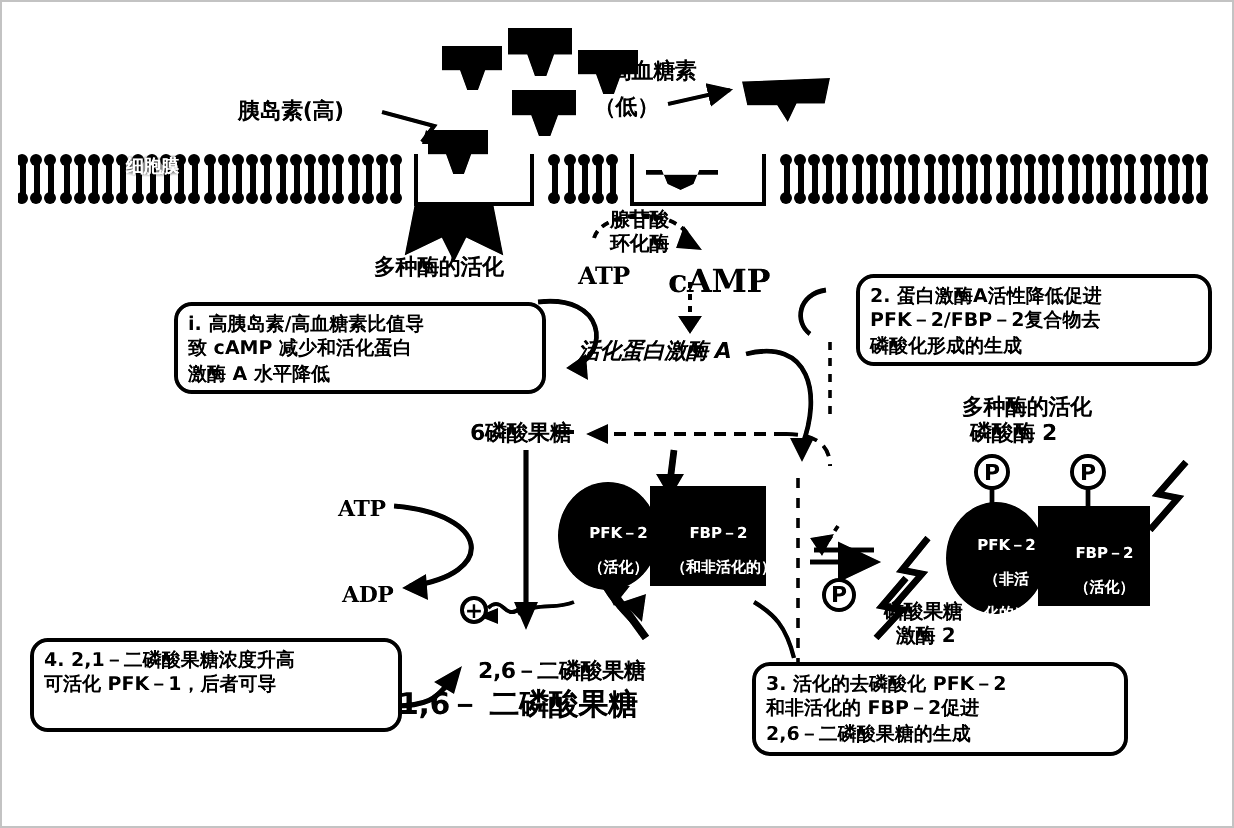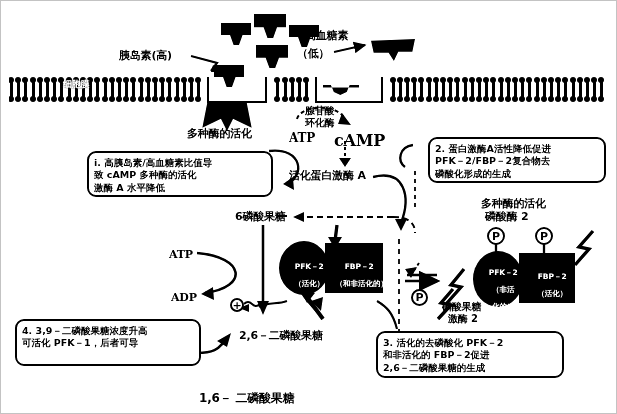--- a/index.html
+++ b/index.html
@@ -469,29 +469,29 @@
   <div class="txt cn" style="left:296px;top:46px;font-size:11px;">（低）</div>
 
   <div class="txt cn" style="left:186px;top:126px;font-size:11px;">多种酶的活化</div>
 
   <div class="txt cn" style="left:304px;top:104px;font-size:10px;">腺苷酸</div>
   <div class="txt cn" style="left:304px;top:116px;font-size:10px;">环化酶</div>
 
   <div class="txt sci" style="left:288px;top:130px;font-size:12px;">ATP</div>
   <div class="txt sci" style="left:333px;top:130px;font-size:16px;">cAMP</div>
 
-  <div class="txt cn" style="left:288px;top:168px;font-size:11px;">活化蛋白激酶 A</div>
+  <div class="txt cn" style="left:288px;top:168px;font-size:11px;font-style:italic;">活化蛋白激酶 A</div>
 
   <div class="txt cn" style="left:234px;top:209px;font-size:11px;">6磷酸果糖</div>
 
   <div class="txt sci" style="left:168px;top:247px;font-size:11px;">ATP</div>
   <div class="txt sci" style="left:170px;top:290px;font-size:11px;">ADP</div>
 
   <div class="txt cn" style="left:238px;top:328px;font-size:11px;">2,6－二磷酸果糖</div>
-  <div class="txt cn" style="left:198px;top:342px;font-size:12px;margin-top:48px;">1,6－ 二磷酸果糖</div>
+  <div class="txt cn" style="left:198px;top:342px;font-size:15px;">1,6－ 二磷酸果糖</div>
 
   <div class="txt cn" style="left:480px;top:196px;font-size:11px;">多种酶的活化</div>
   <div class="txt cn" style="left:484px;top:209px;font-size:11px;">磷酸酶 2</div>
 
   <div class="txt cn" style="left:441px;top:300px;font-size:10px;">磷酸果糖</div>
   <div class="txt cn" style="left:447px;top:312px;font-size:10px;">激酶 2</div>
 
   <div class="plusCircle" style="left:229px;top:297px;width:14px;height:14px;font-size:11px;line-height:11px;">+</div>
 
   <div class="pcircle" style="left:410px;top:288px;width:17px;height:17px;font-size:11px;line-height:14px;">P</div>
@@ -524,37 +524,37 @@
   <svg class="ov" viewBox="0 0 617 414">
     <path d="M495,252 L495,242" stroke="#111" stroke-width="2.4" fill="none"></path>
     <path d="M543,252 L543,242" stroke="#111" stroke-width="2.4" fill="none"></path>
   </svg>
   <div class="pcircle" style="left:486px;top:226px;width:18px;height:18px;font-size:11px;line-height:15px;">P</div>
   <div class="pcircle" style="left:534px;top:226px;width:18px;height:18px;font-size:11px;line-height:15px;">P</div>
 
   <div class="callout" style="left:86px;top:150px;width:186px;height:46px;font-size:9.5px;">
     <span class="num">i.</span>
     <span class="body">高胰岛素/高血糖素比值导</span><br>
-    <span>致 cAMP 多种酶的活化</span><br>
+    <span>致 cAMP 减少和活化蛋白</span><br>
     <span>激酶 A 水平降低</span>
   </div>
 
   <div class="callout" style="left:427px;top:136px;width:178px;height:46px;font-size:9.5px;">
     <span class="num">2.</span>
     <span class="body">蛋白激酶A活性降低促进</span><br>
     <span>PFK－2/FBP－2复合物去</span><br>
     <span>磷酸化形成的生成</span>
   </div>
 
   <div class="callout" style="left:375px;top:330px;width:188px;height:47px;font-size:9.5px;">
     <span class="num">3.</span>
     <span class="body">活化的去磷酸化 PFK－2</span><br>
     <span>和非活化的 FBP－2促进</span><br>
     <span>2,6－二磷酸果糖的生成</span>
   </div>
 
   <div class="callout" style="left:14px;top:318px;width:186px;height:47px;font-size:9.5px;">
     <span class="num">4.</span>
-    <span class="body">3,9－二磷酸果糖浓度升高</span><br>
+    <span class="body">2,1－二磷酸果糖浓度升高</span><br>
     <span>可活化 PFK－1，后者可导</span><br>
   </div>
 
 </div>
 
 </body></html>

